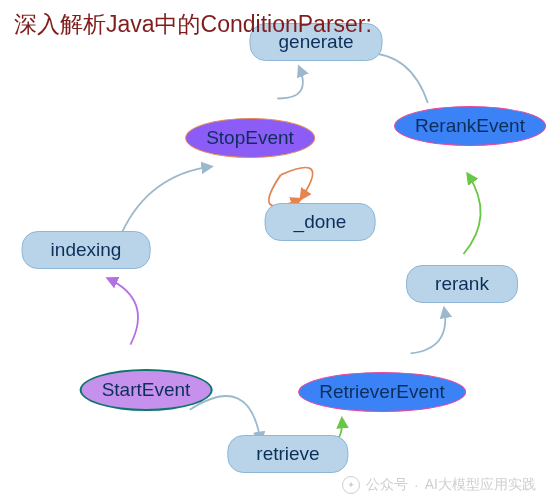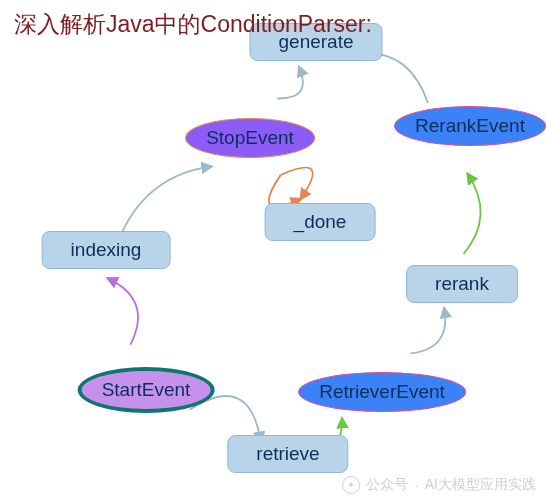--- a/index.html
+++ b/index.html
@@ -23,38 +23,38 @@
   }
   .canvas {
     position: absolute;
     top: 0; left: 0;
     width: 546px;
     height: 500px;
   }
   .node {
     position: absolute;
     padding: 7px 28px;
-    border-radius: 8px;
+    border-radius: 16px;
     font-size: 19px;
     color: #0c2f5a;
     white-space: nowrap;
     transform: translate(-50%, -50%);
     text-align: center;
   }
   .node.box {
     background: #b9d4e9;
     border: 1px solid #8eb6d6;
   }
   .node.ellipse {
     border-radius: 50%;
     padding: 8px 20px;
   }
   .node.orange { background: #8b5cf6; border: 1px solid #e68a57; }
   .node.green  { background: #3b82f6; border: 1px solid #ec4899; }
-  .node.purple { background: #c691ed; border: 4px solid #0f766e; }
+  .node.purple { background: #c691ed; border: 2px solid #0f766e; }
   .watermark {
     position: absolute;
     bottom: 6px;
     right: 10px;
     font-size: 14px;
     color: #cfcfcf;
     display: flex;
     align-items: center;
     gap: 6px;
   }
@@ -102,21 +102,21 @@
     <path d="M 410.5709224300354 353.4292547194522 Q 451.463763755974 348.6248117786694 444.14317348122785 308.1067158003424" fill="none" stroke="#9bb8cd" stroke-width="1.8" marker-end="url(#m9bb8cd)"></path>
     <path d="M 463.517043969997 254.03838159255918 Q 495.5065052164417 215.50552949222921 467.5727296480048 173.9385894519053" fill="none" stroke="#68c744" stroke-width="1.8" marker-end="url(#m68c744)"></path>
     <path d="M 427.86101250010955 103.01509772733249 Q 406.64728572439634 40.18503004272755 342.33686718743155 56.3655639204172" fill="none" stroke="#9bb8cd" stroke-width="1.8" marker-end="url(#m9bb8cd)"></path>
   </svg>
 
 <div id="nodes">
     <div class="node box" style="left: 316px; top: 42px;">generate</div>
     <div class="node ellipse orange" style="left: 250px; top: 138px;">StopEvent</div>
     <div class="node ellipse green" style="left: 470px; top: 126px;">RerankEvent</div>
     <div class="node box" style="left: 320px; top: 222px;">_done</div>
-    <div class="node box" style="left: 106px; top: 250px; text-align: right;">indexing</div>
+    <div class="node box" style="left: 86px; top: 250px; text-align: right;">indexing</div>
     <div class="node box" style="left: 462px; top: 284px;">rerank</div>
     <div class="node ellipse purple" style="left: 146px; top: 390px;">StartEvent</div>
     <div class="node ellipse green" style="left: 382px; top: 392px;">RetrieverEvent</div>
     <div class="node box" style="left: 288px; top: 454px;">retrieve</div>
   </div>
 
 <div class="watermark">
   <span class="wm-icon">✦</span>
   <span>公众号</span>
   <span>·</span>

